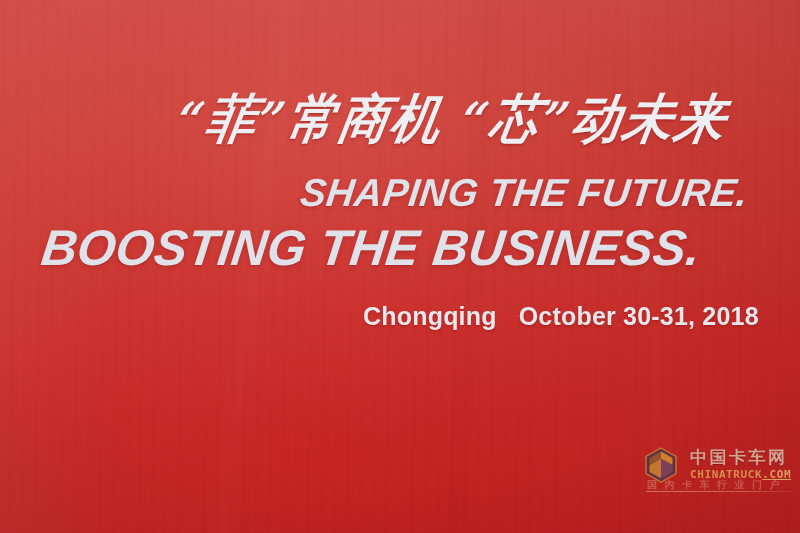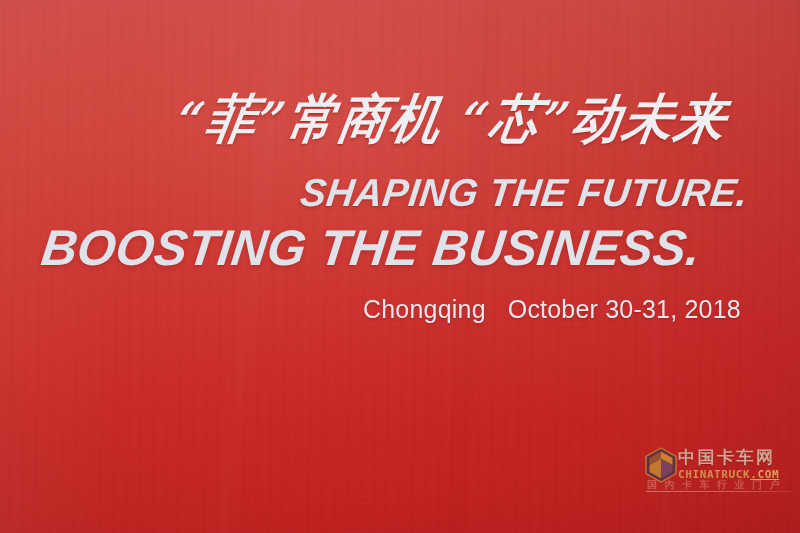--- a/index.html
+++ b/index.html
@@ -160,23 +160,23 @@
     color: #dfe2e8;
     transform: skewX(-7deg) scaleX(0.985);
     transform-origin: left top;
     text-shadow:
       0 1px 0 rgba(150,22,20,0.28),
       0 2px 5px rgba(120,12,12,0.22);
   }
 
   .line-date {
     left: 363px;
-    top: 297px;
+    top: 304px;
     font-size: 25px;
-    font-weight: 400;
+    font-weight: 700;
     font-style: normal;
     letter-spacing: 0.2px;
     color: #e4e7ec;
     text-shadow:
       0 1px 0 rgba(150,22,20,0.26),
       0 2px 3px rgba(120,12,12,0.20);
   }
   .line-date .gap {
     display: inline-block;
     width: 22px;
@@ -190,21 +190,21 @@
     width: 152px;
     height: 66px;
     opacity: 0.78;
   }
   .wm-row {
     position: absolute;
     left: 0;
     top: 0;
     display: flex;
     align-items: center;
-    gap: 0;
+    gap: 12px;
   }
   .wm-mark {
     position: relative;
     width: 34px;
     height: 36px;
     flex: 0 0 auto;
   }
   .wm-mark svg { display: block; }
 
   .wm-words {

